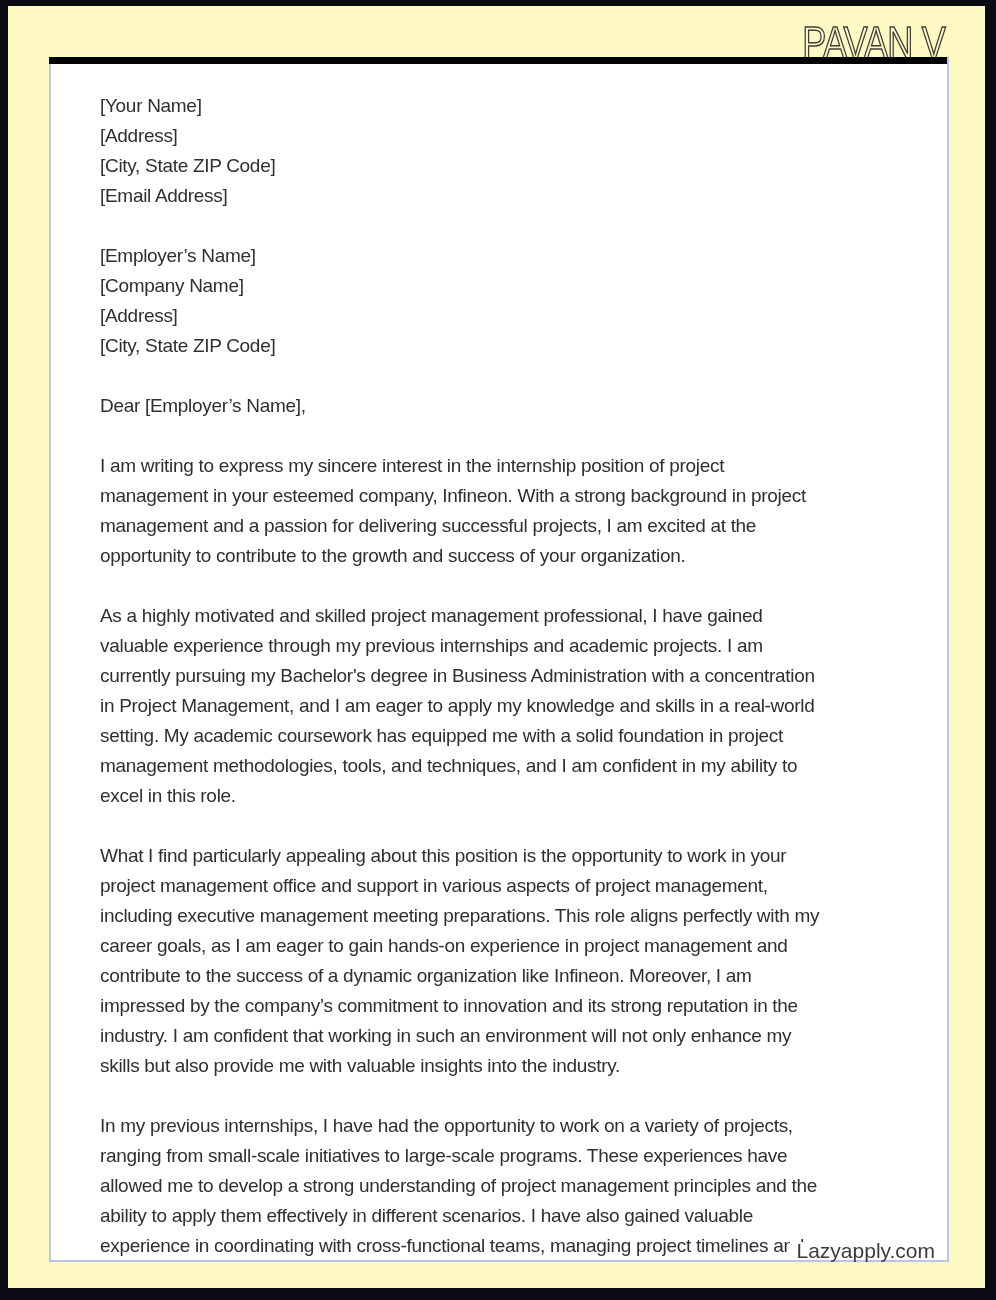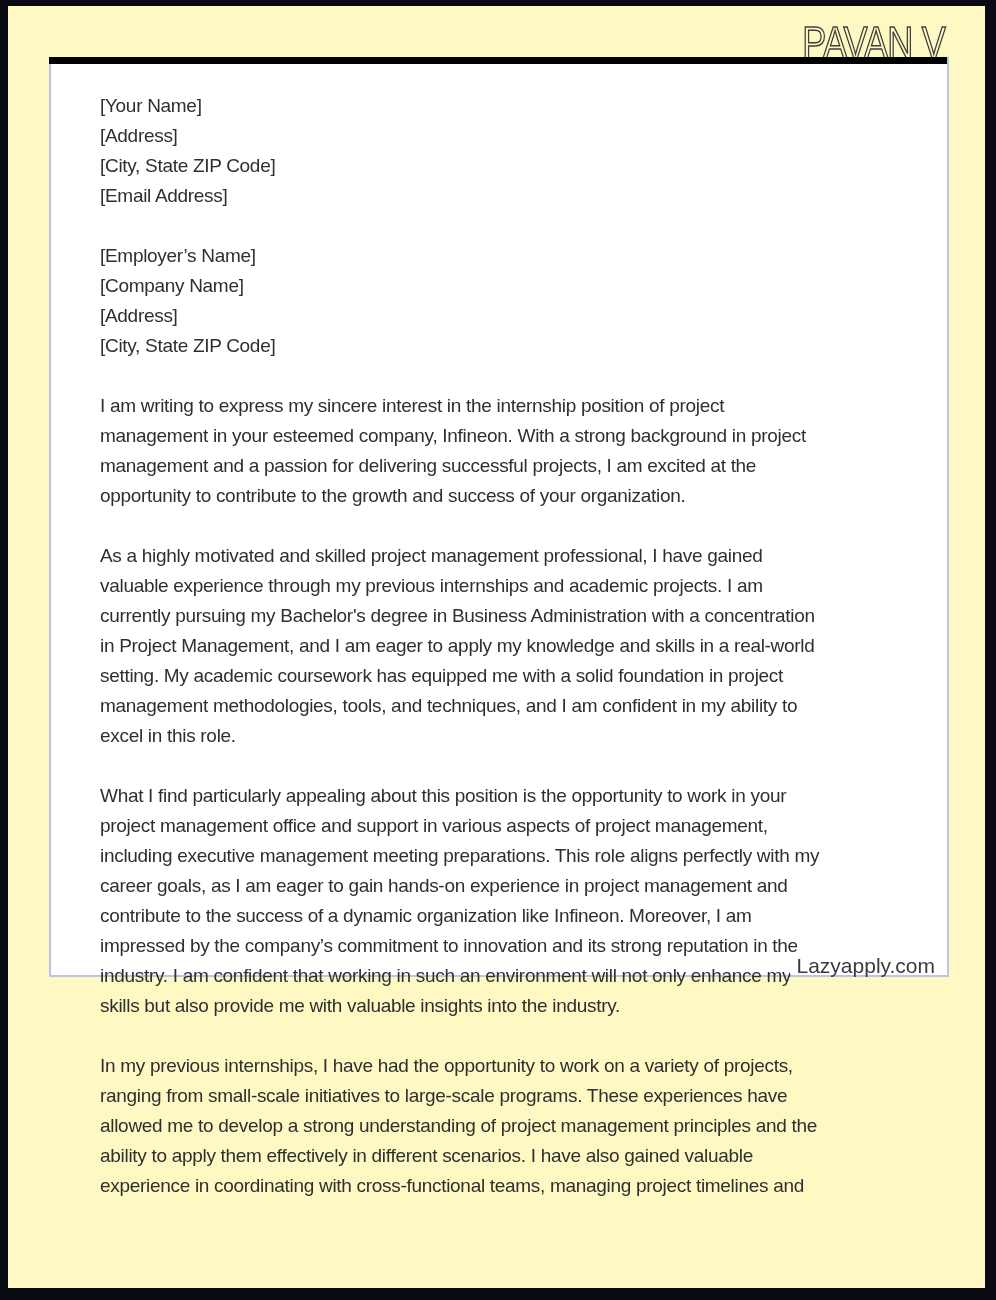--- a/index.html
+++ b/index.html
@@ -29,21 +29,21 @@
     transform: scaleX(0.82);
     transform-origin: right center;
     white-space: nowrap;
   }
 
   .page {
     position: absolute;
     left: 41px;
     top: 51px;
     width: 900px;
-    height: 920px;
+    height: 1205px;
     background: #ffffff;
     border: 2px solid #b9c5ec;
     border-top: none;
     
   }
 
   .header-bar {
     position: absolute;
     top: 0;
     left: -2px;
@@ -95,20 +95,21 @@
         <div>[Email Address]</div>
       </div>
 
       <div class="block">
         <div>[Employer’s Name]</div>
         <div>[Company Name]</div>
         <div>[Address]</div>
         <div>[City, State ZIP Code]</div>
       </div>
 
+      <div class="block">Dear [Employer’s Name],</div>
 
       <div class="para">I am writing to express my sincere interest in the internship position of project
 management in your esteemed company, Infineon. With a strong background in project
 management and a passion for delivering successful projects, I am excited at the
 opportunity to contribute to the growth and success of your organization.</div>
       <div class="para">As a highly motivated and skilled project management professional, I have gained
 valuable experience through my previous internships and academic projects. I am
 currently pursuing my Bachelor's degree in Business Administration with a concentration
 in Project Management, and I am eager to apply my knowledge and skills in a real-world
 setting. My academic coursework has equipped me with a solid foundation in project

